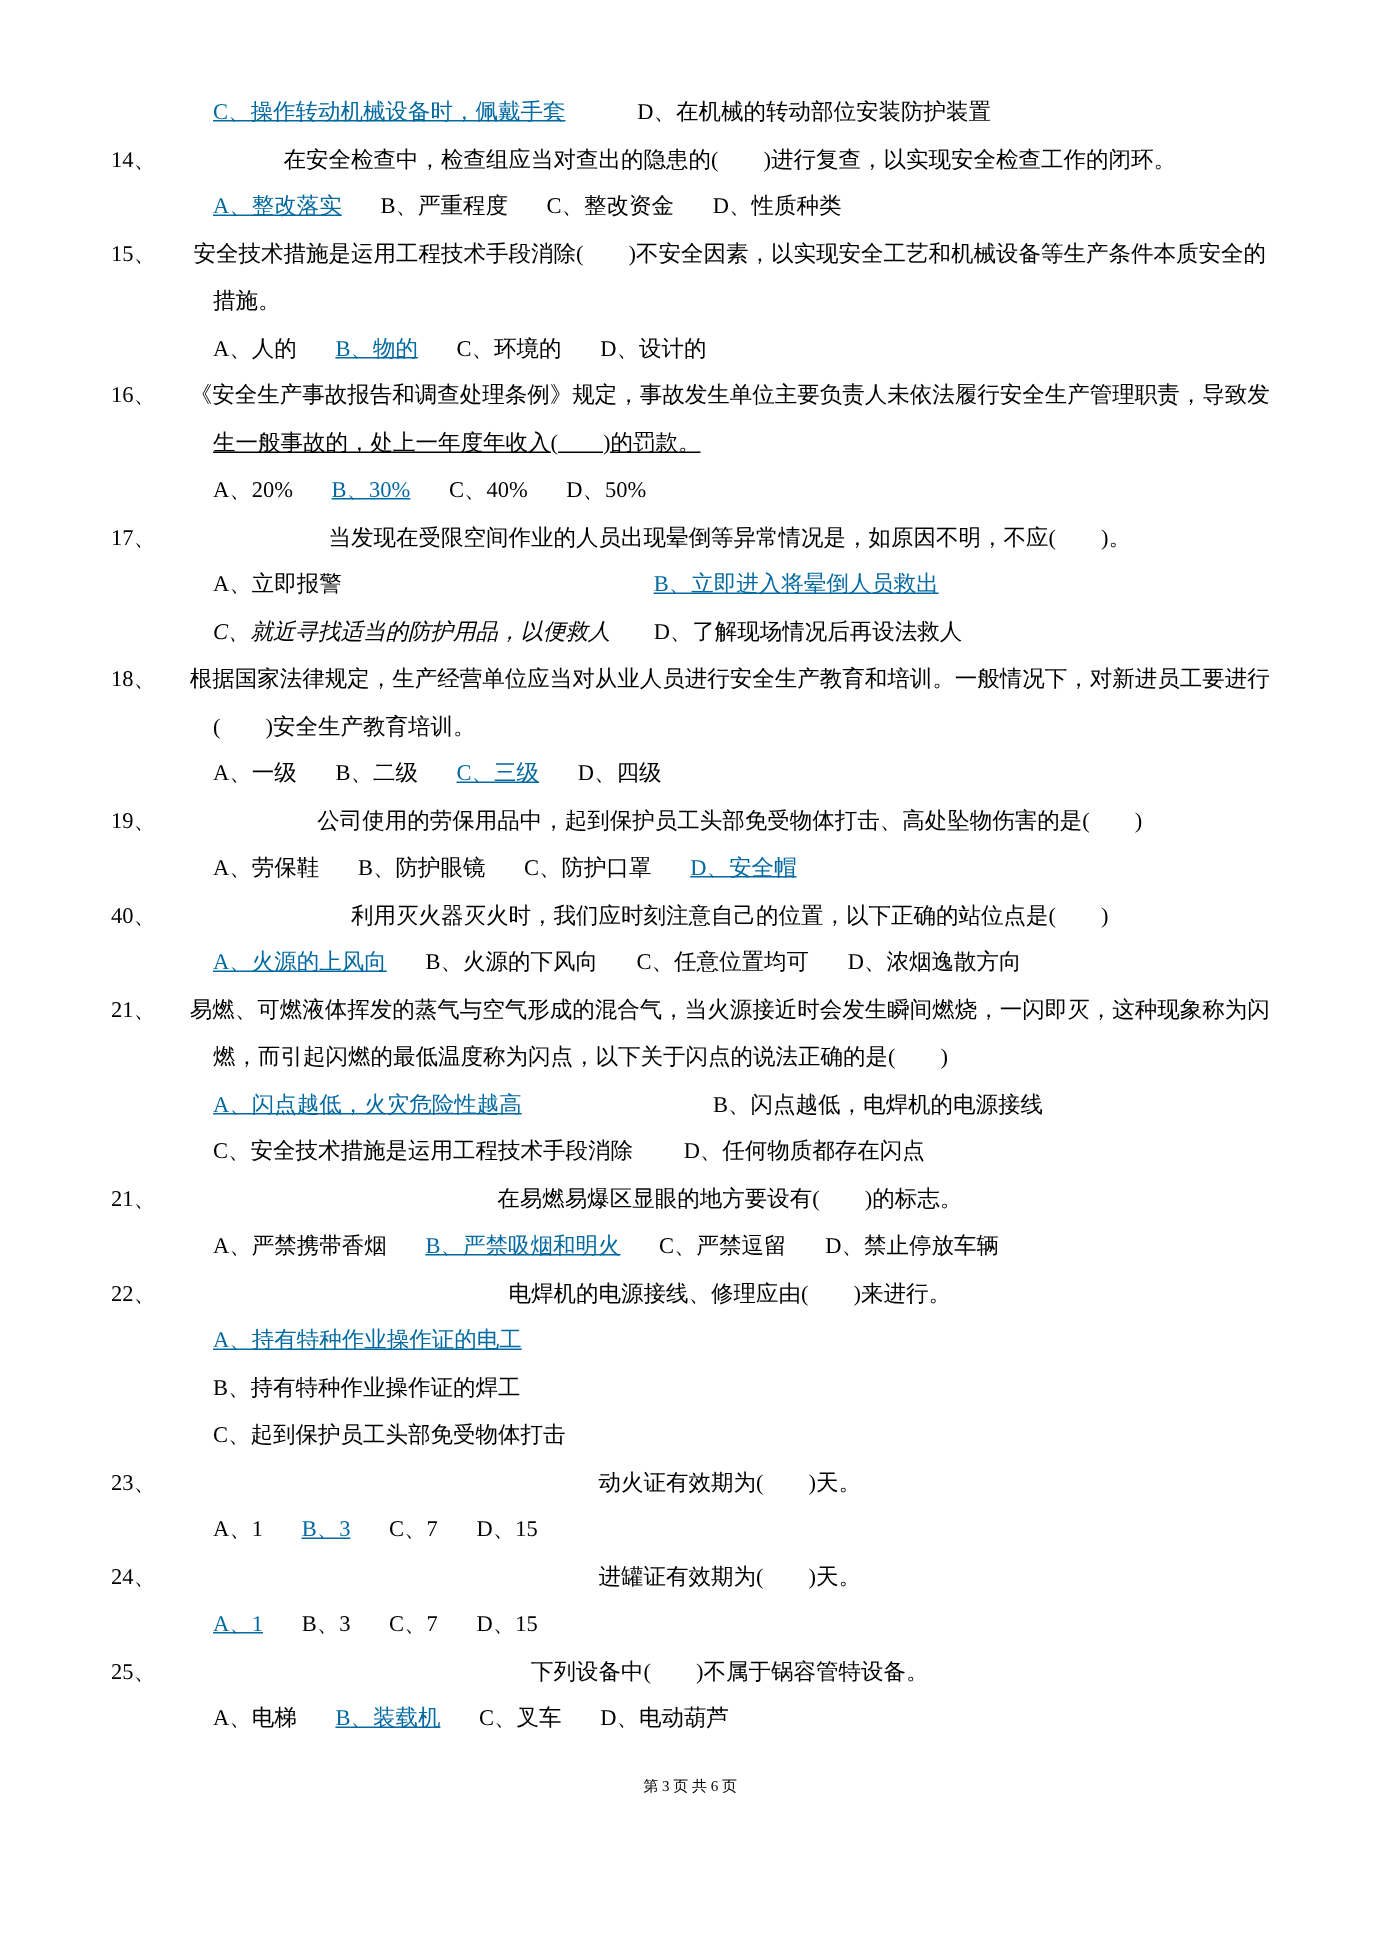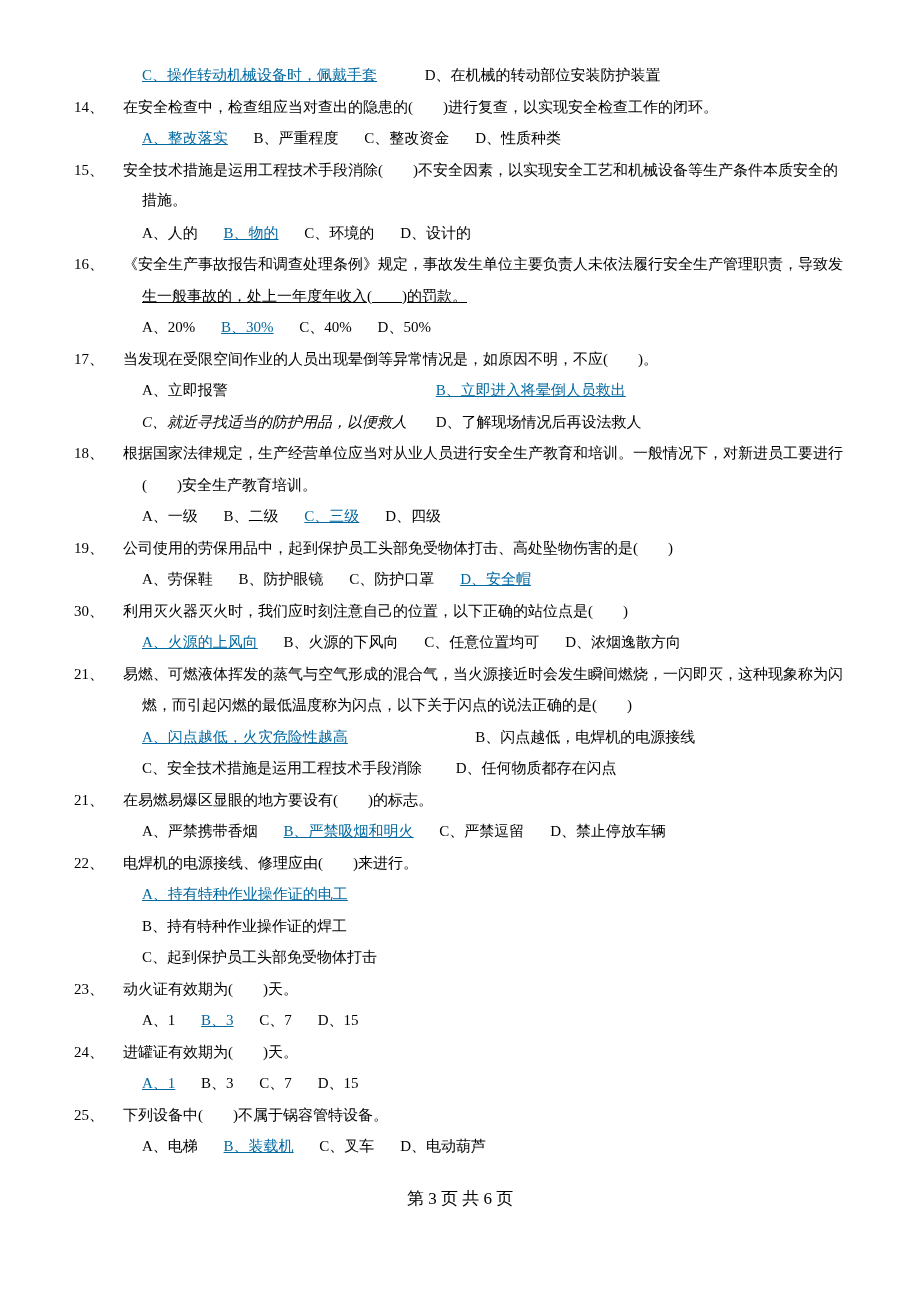--- a/index.html
+++ b/index.html
@@ -17,26 +17,26 @@
   .opts { padding-left: 72px; }
   .first-opts { padding-left: 72px; }
   .ans {
     color: #0369a1;
     text-decoration: underline;
     text-align: right;
   }
   .gap { display: inline-block; width: 22px; }
   .footer {
     text-align: center;
-    font-size: 17px;
+    font-size: 10px;
     margin-top: 18px;
   }
   .qrow { display: flex; }
   .qrow .num { flex: 0 0 34px; }
-  .qrow .body { flex: 1; }
+  .qrow .body { flex: 1; text-align: center; }
   .indent { padding-left: 36px; }
 </style>
 </head>
 <body>
 
 <div class="first-opts">
   <span class="ans">C、操作转动机械设备时，佩戴手套</span><span class="gap"></span><span class="gap"></span>
   <span>D、在机械的转动部位安装防护装置</span>
 </div>
 
@@ -111,21 +111,21 @@
   <span class="body">公司使用的劳保用品中，起到保护员工头部免受物体打击、高处坠物伤害的是(　　)</span>
 </div>
 <div class="opts">
   <span>A、劳保鞋</span><span class="gap"></span>
   <span>B、防护眼镜</span><span class="gap"></span>
   <span>C、防护口罩</span><span class="gap"></span>
   <span class="ans">D、安全帽</span>
 </div>
 
 <div class="qrow">
-  <span class="num">30、</span>
+  <span class="num">40、</span>
   <span class="body">利用灭火器灭火时，我们应时刻注意自己的位置，以下正确的站位点是(　　)</span>
 </div>
 <div class="opts">
   <span class="ans">A、火源的上风向</span><span class="gap"></span>
   <span>B、火源的下风向</span><span class="gap"></span>
   <span>C、任意位置均可</span><span class="gap"></span>
   <span>D、浓烟逸散方向</span>
 </div>
 
 <div class="qrow">

